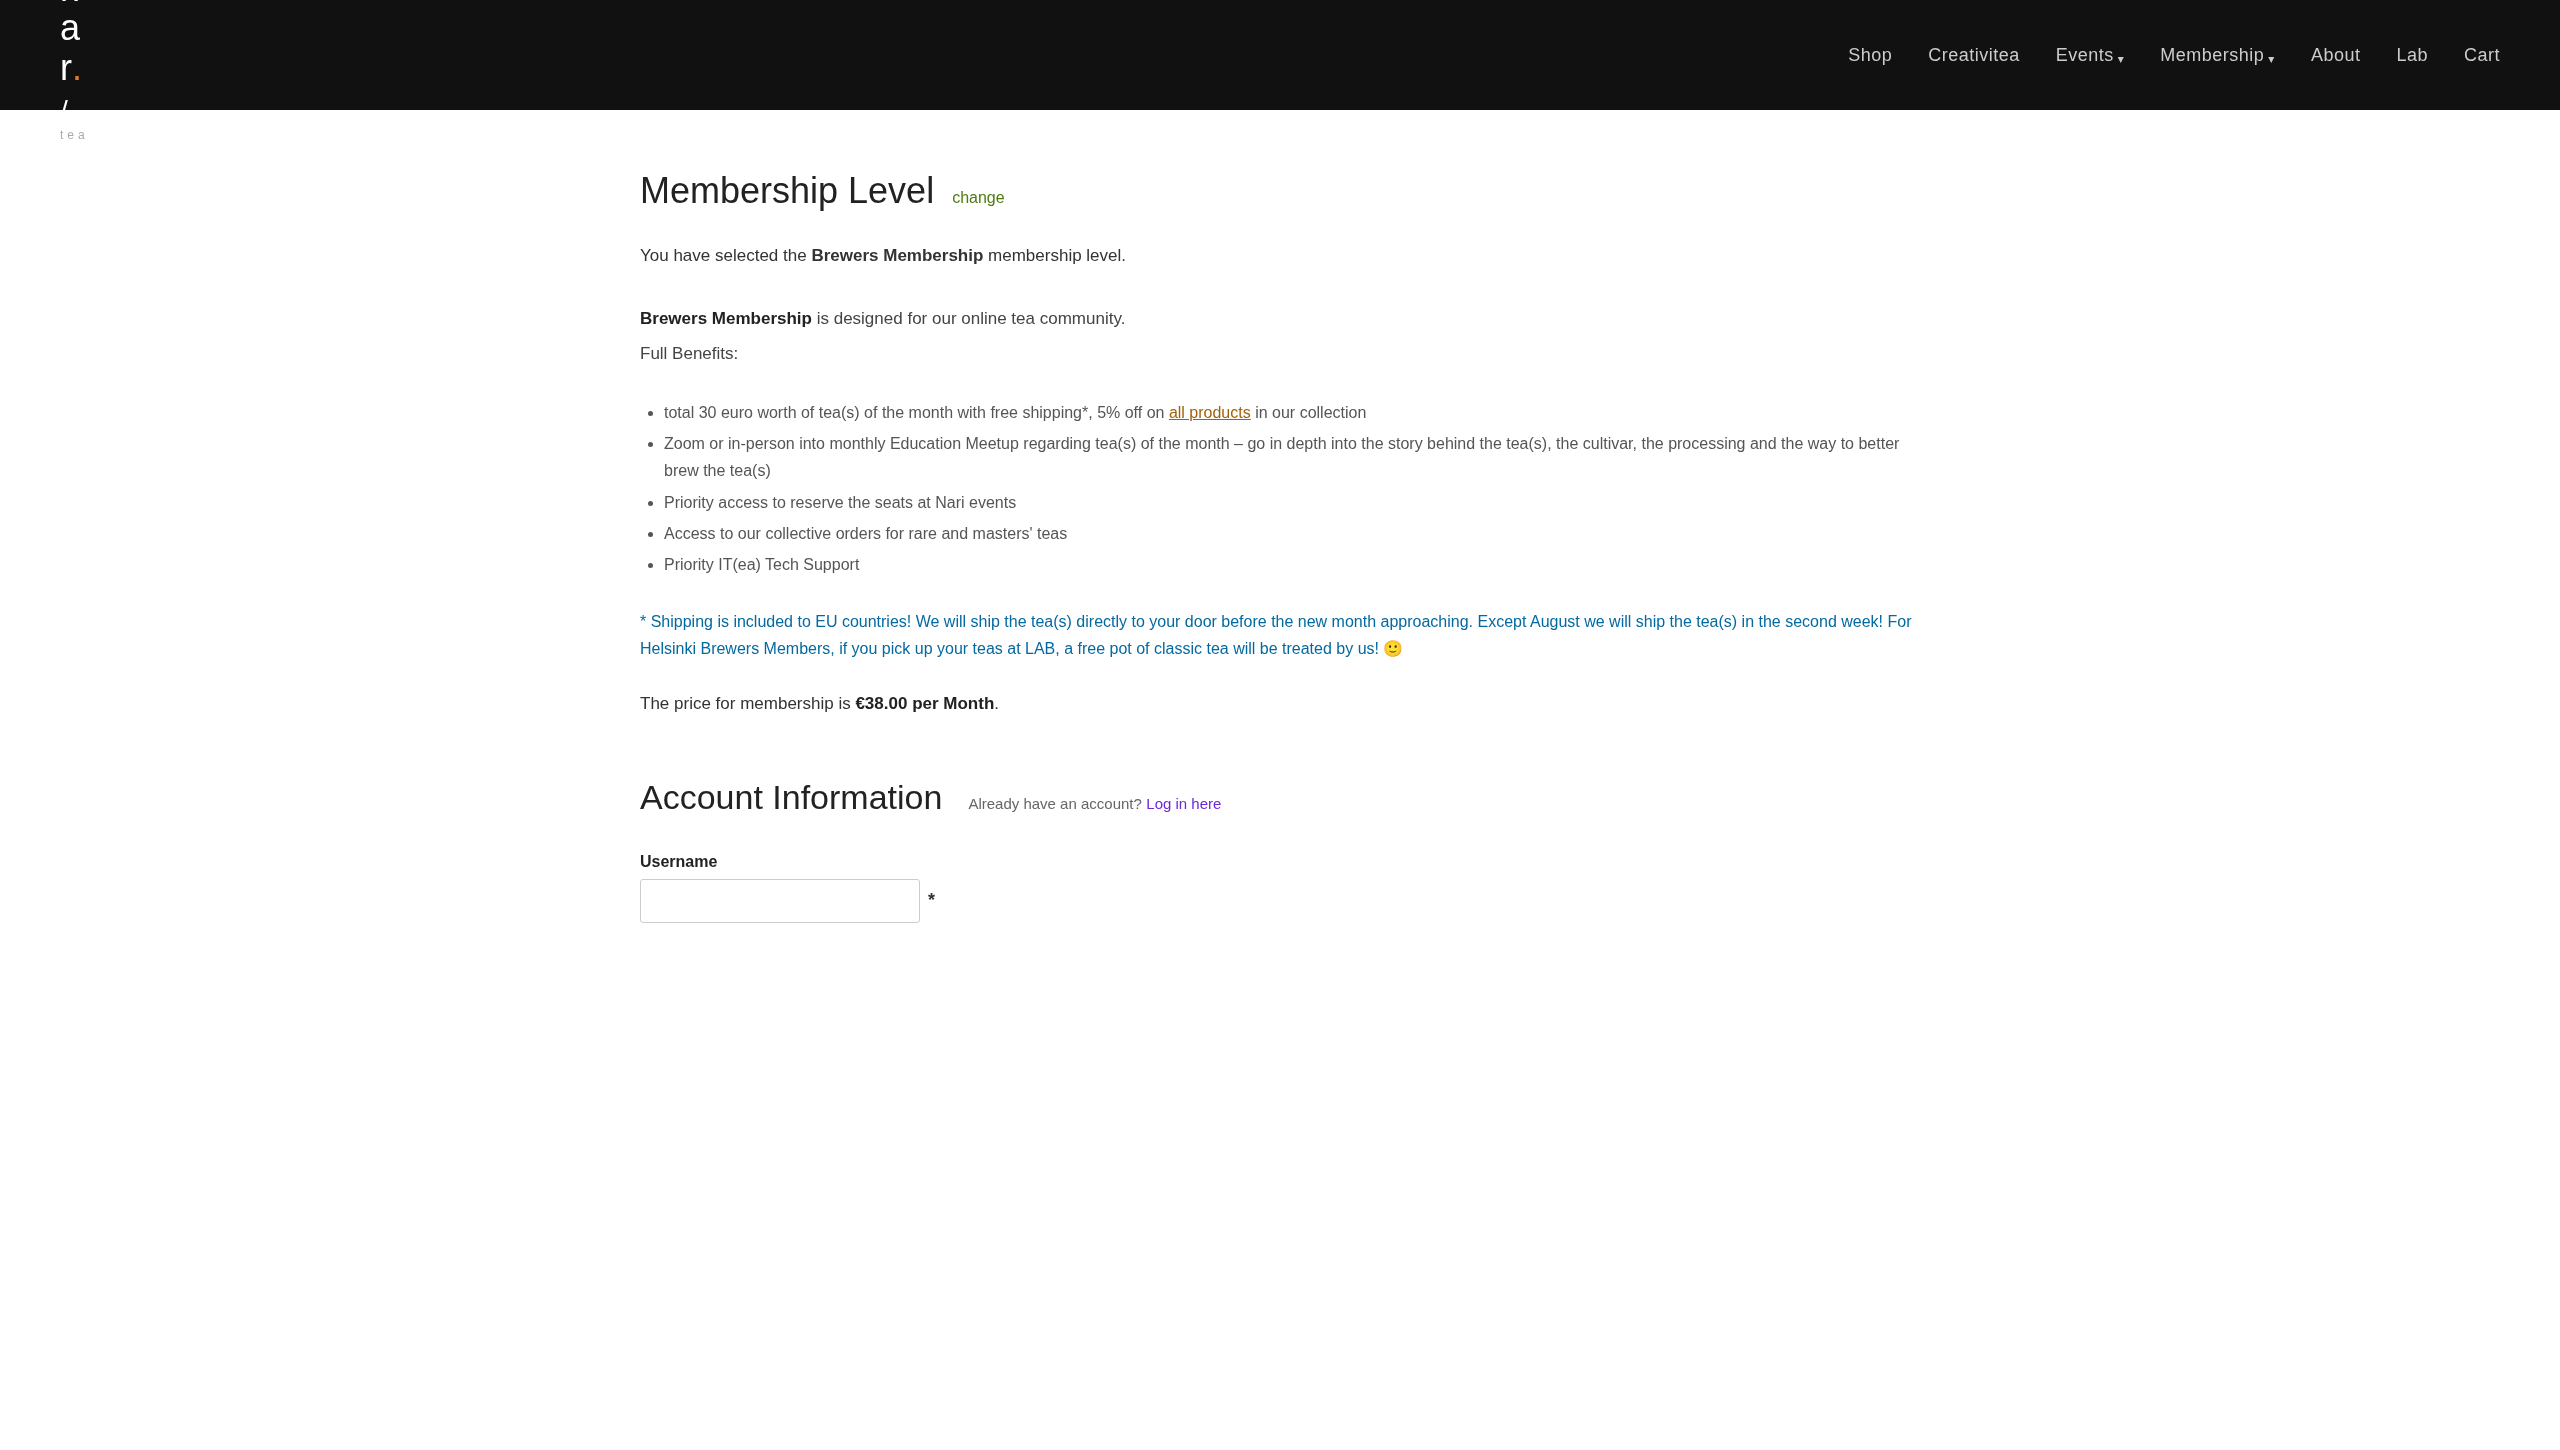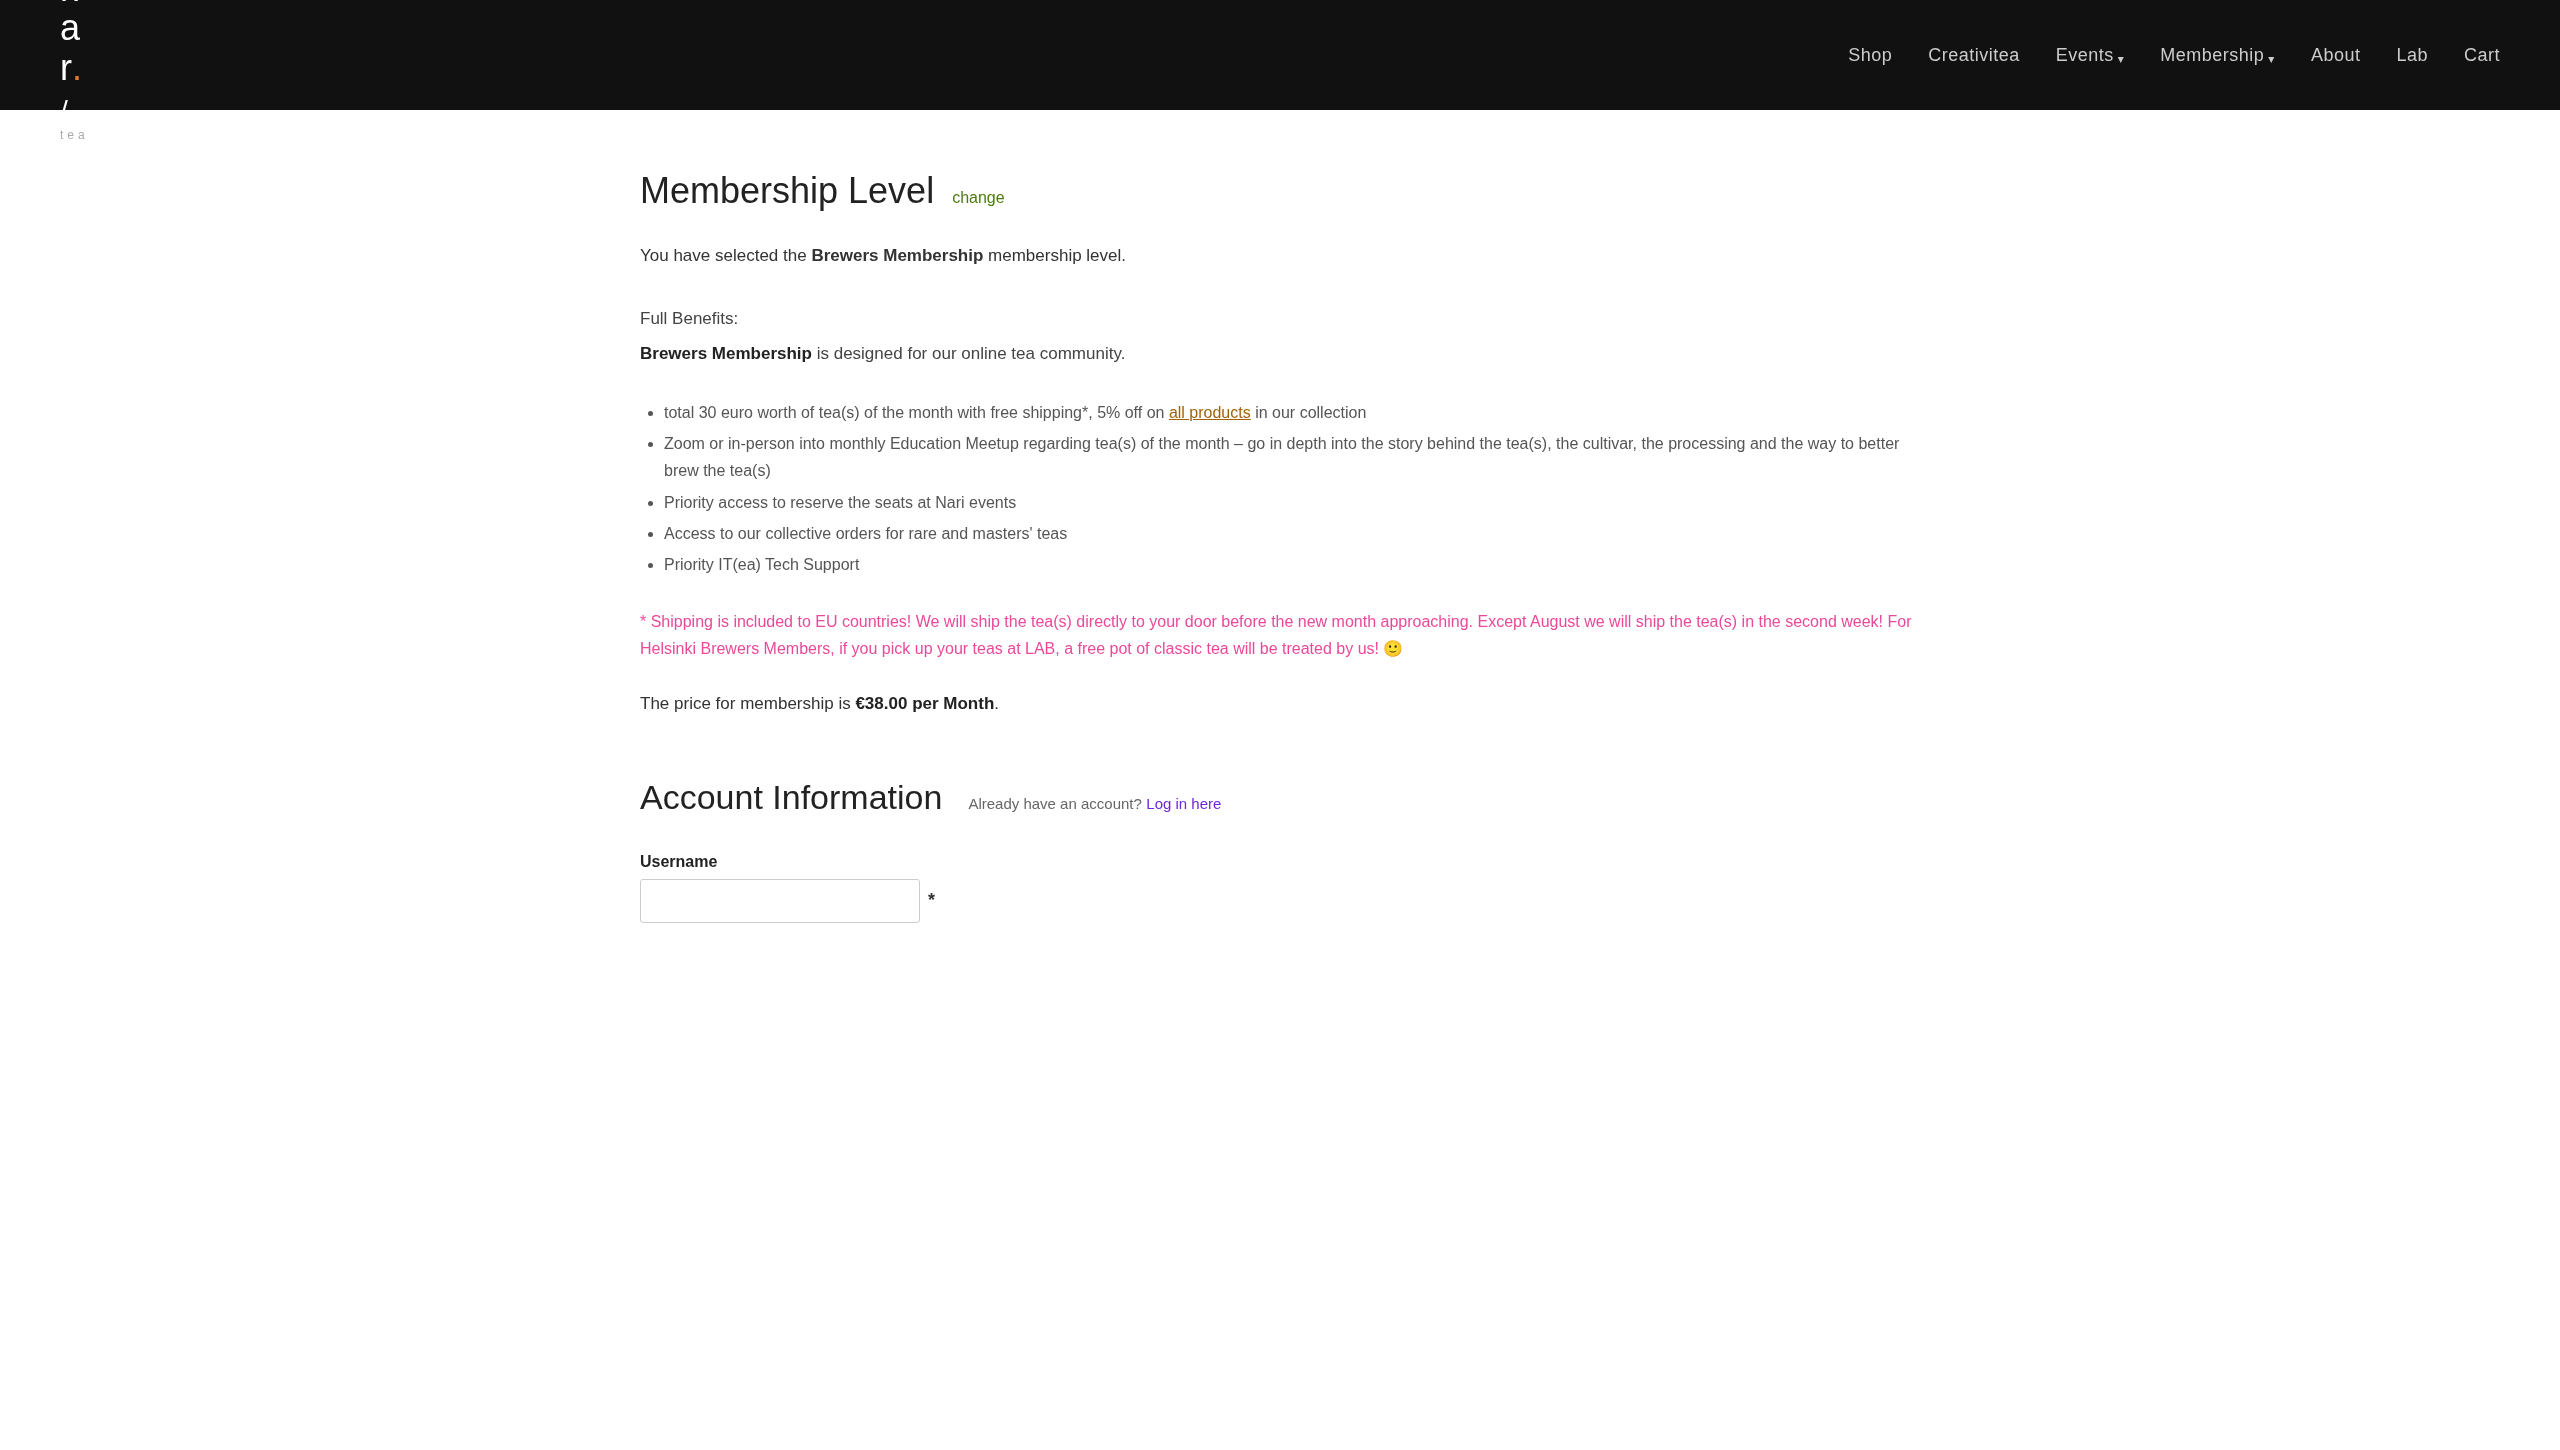--- a/index.html
+++ b/index.html
@@ -144,21 +144,21 @@
       margin-bottom: 4px;
     }
 
     .benefits-list li a {
       color: #a16207;
       text-decoration: underline;
     }
 
     .shipping-note {
       font-size: 16px;
-      color: #ec4899;
+      color: #0369a1;
       line-height: 1.7;
       margin-bottom: 28px;
     }
 
     .price-text {
       font-size: 17px;
       color: #333;
       line-height: 1.6;
       margin-bottom: 60px;
     }
@@ -263,24 +263,24 @@
   <div class="membership-level-heading">
     <h1>Membership Level</h1>
     <a href="#" class="change-link">change</a>
   </div>
 
   <p class="intro-text">
     <span>You have selected the </span><strong>Brewers Membership</strong><span> membership level.</span>
   </p>
 
   <div class="membership-description">
-    <p>Full Benefits:</p>
     <p>
       <strong>Brewers Membership</strong><span> is designed for our online tea community.</span>
     </p>
+    <p>Full Benefits:</p>
   </div>
 
   <ul class="benefits-list">
     <li>
       total 30 euro worth of tea(s) of the month with free shipping*, 5% off on <a href="#">all products</a> in our collection
     </li>
     <li>Zoom or in-person into monthly Education Meetup regarding tea(s) of the month – go in depth into the story behind the tea(s), the cultivar, the processing and the way to better brew the tea(s)</li>
     <li>Priority access to reserve the seats at Nari events</li>
     <li>Access to our collective orders for rare and masters' teas</li>
     <li>Priority IT(ea) Tech Support</li>

